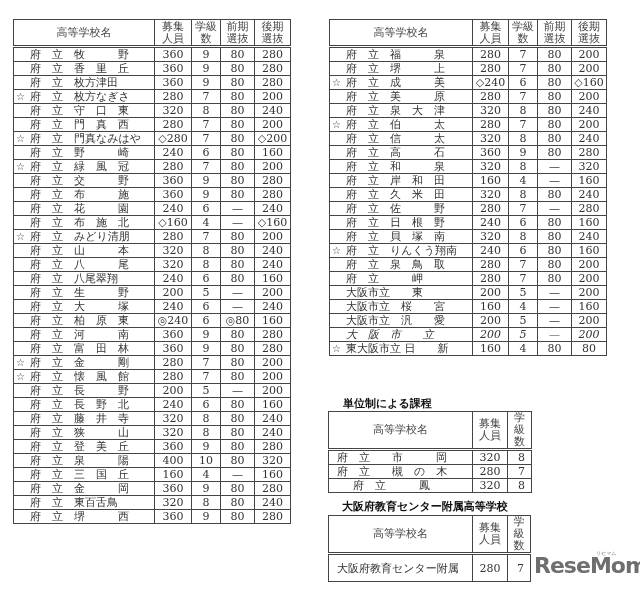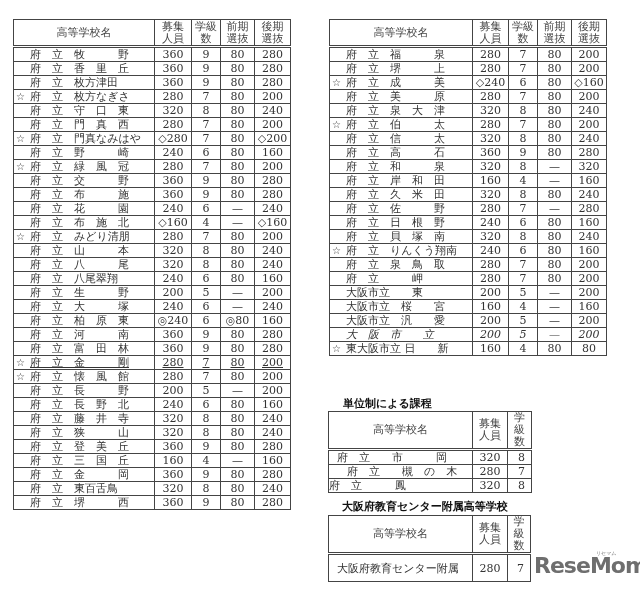--- a/index.html
+++ b/index.html
@@ -192,21 +192,21 @@
         <td class="num">80</td>
         <td class="num">280</td>
       </tr>
       <tr style="height: 13.55px;">
         <td class="name"><span class="pref"></span><span>府　立　富　田　林</span></td>
         <td class="num">360</td>
         <td class="num">9</td>
         <td class="num">80</td>
         <td class="num">280</td>
       </tr>
-      <tr style="height: 13.55px; text-decoration: underline;">
+      <tr style="height: 13.55px;">
         <td class="name"><span class="pref">☆</span><span>府　立　金　　　剛</span></td>
         <td class="num">280</td>
         <td class="num">7</td>
         <td class="num">80</td>
         <td class="num">200</td>
       </tr>
       <tr style="height: 13.55px;">
         <td class="name"><span class="pref">☆</span><span>府　立　懐　風　館</span></td>
         <td class="num">280</td>
         <td class="num">7</td>
@@ -240,20 +240,27 @@
         <td class="num">8</td>
         <td class="num">80</td>
         <td class="num">240</td>
       </tr>
       <tr style="height: 13.55px;">
         <td class="name"><span class="pref"></span><span>府　立　登　美　丘</span></td>
         <td class="num">360</td>
         <td class="num">9</td>
         <td class="num">80</td>
         <td class="num">280</td>
+      </tr>
+      <tr style="height: 13.55px;">
+        <td class="name"><span class="pref"></span><span>府　立　泉　　　陽</span></td>
+        <td class="num">400</td>
+        <td class="num">10</td>
+        <td class="num">80</td>
+        <td class="num">320</td>
       </tr>
       <tr style="height: 13.55px;">
         <td class="name"><span class="pref"></span><span>府　立　三　国　丘</span></td>
         <td class="num">160</td>
         <td class="num">4</td>
         <td class="num">—</td>
         <td class="num">160</td>
       </tr>
       <tr style="height: 13.55px;">
         <td class="name"><span class="pref"></span><span>府　立　金　　　岡</span></td>
@@ -468,26 +475,26 @@
       <th style="white-space:normal; padding:0 1px;">学級数</th>
     </tr>
   </thead>
   <tbody id="unit-body">
       <tr style="height: 13px;">
         <td class="name" style="padding-left: 8px;"><span>府　立　　市　　　岡</span></td>
         <td class="num">320</td>
         <td class="num" style="text-align: right; padding-right: 6px;">8</td>
       </tr>
       <tr style="height: 13px;">
-        <td class="name" style="padding-left: 18px;"><span>府　立　　槻　の　木</span></td>
+        <td class="name" style="padding-left: 8px;"><span>府　立　　槻　の　木</span></td>
         <td class="num">280</td>
         <td class="num" style="text-align: right; padding-right: 6px;">7</td>
       </tr>
       <tr style="height: 13px;">
-        <td class="name" style="padding-left: 0;"><span>府　立　　　鳳</span></td>
+        <td class="name" style="padding-left: 24px;"><span>府　立　　　鳳</span></td>
         <td class="num">320</td>
         <td class="num" style="text-align: right; padding-right: 6px;">8</td>
       </tr>
     </tbody>
 </table>
 
 <div class="section-title" style="left:342px; top:499px;">大阪府教育センター附属高等学校</div>
 <table id="center-table" style="left:328px; top:515px; width:202px;">
   <colgroup>
       <col style="width:144px">

